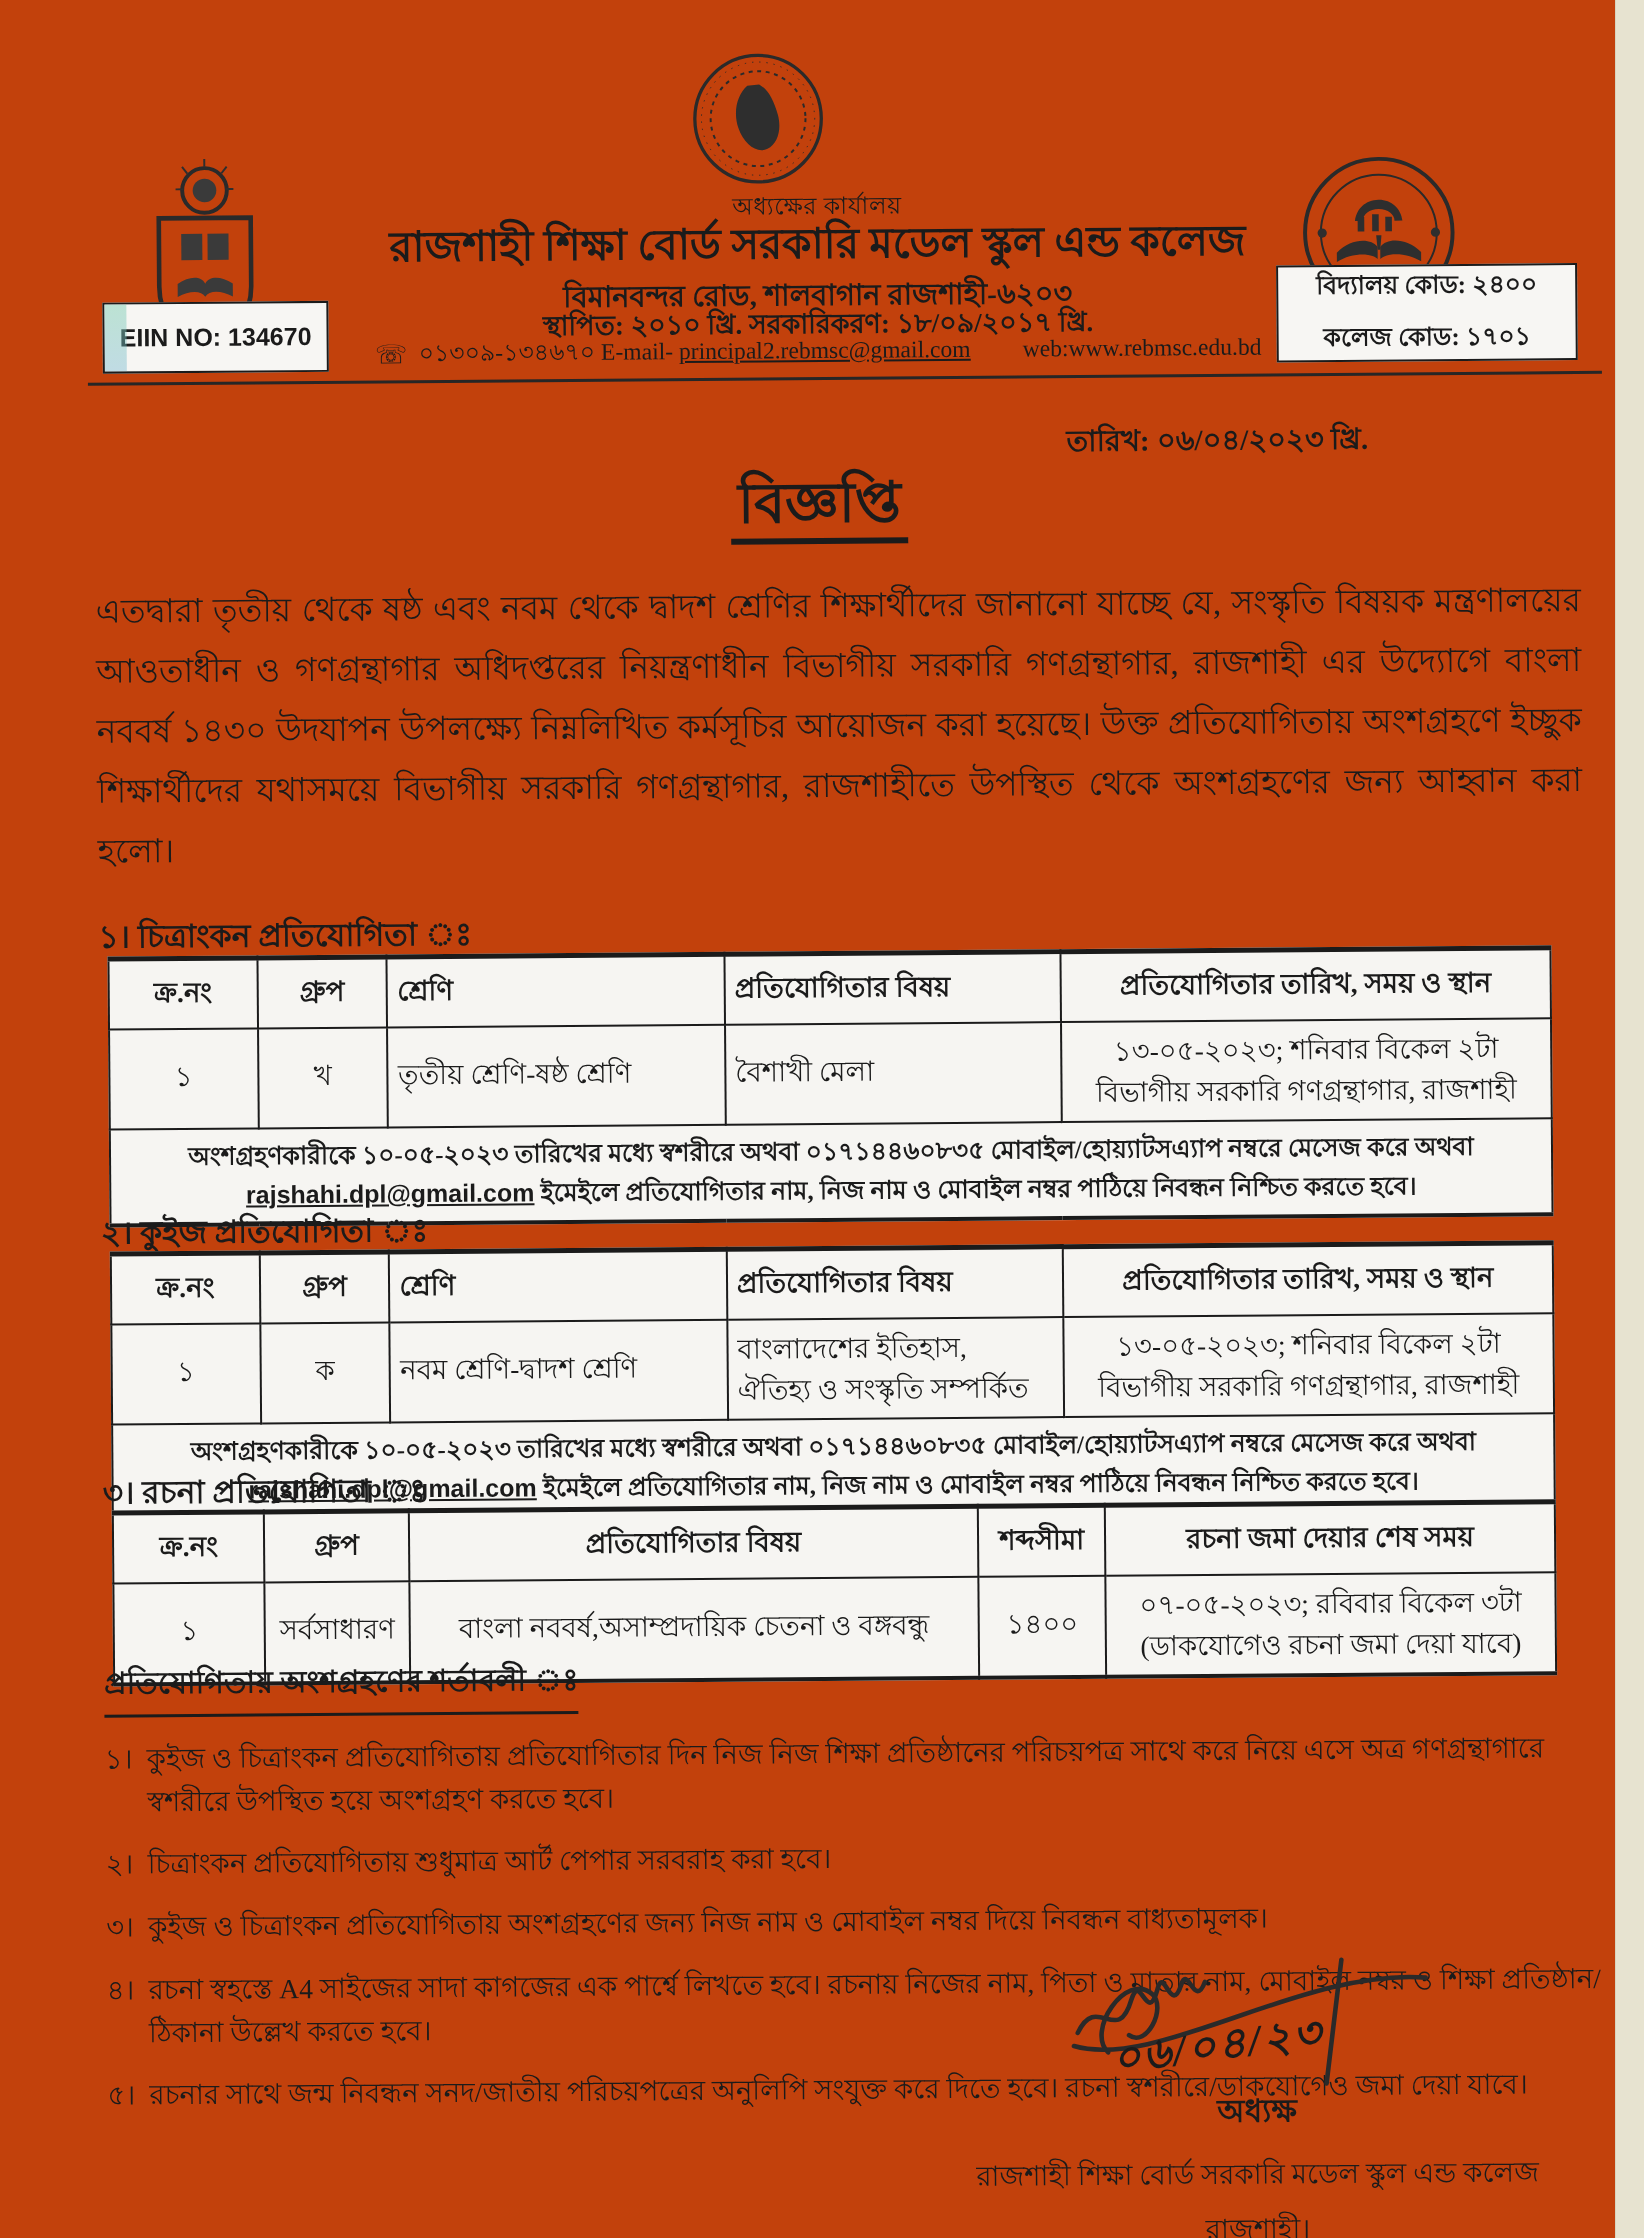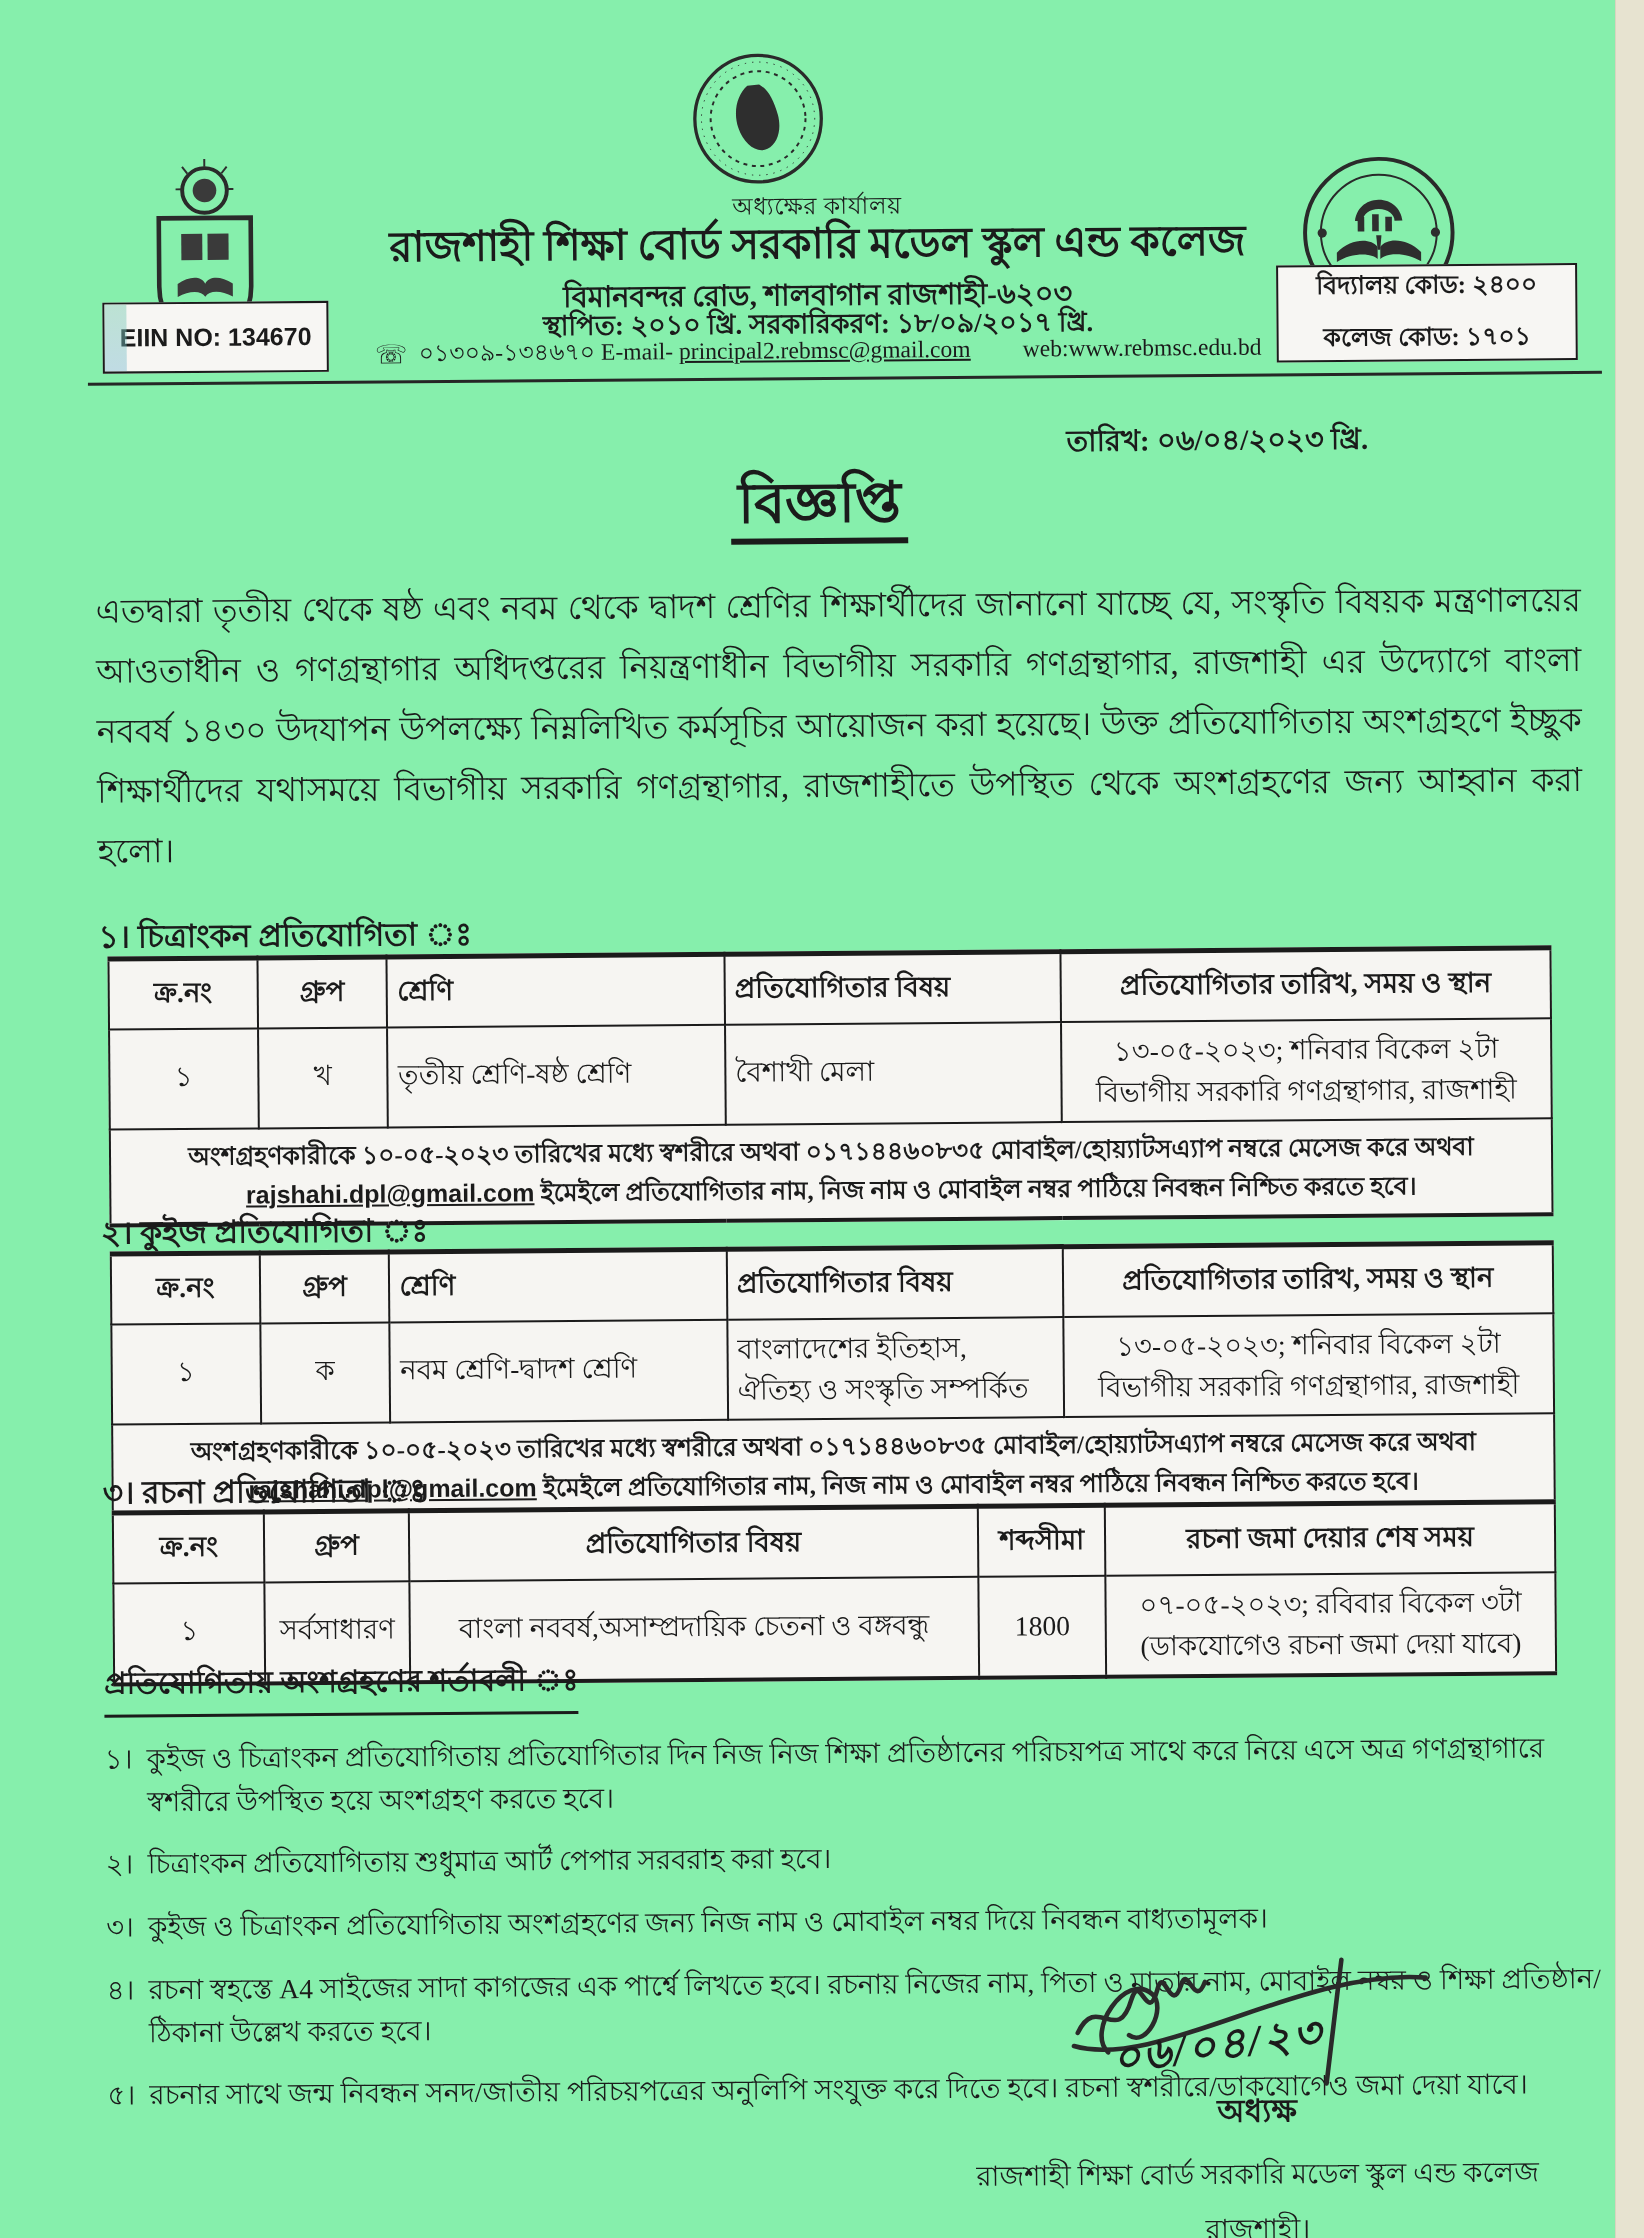--- a/index.html
+++ b/index.html
@@ -2,21 +2,21 @@
 <html lang="bn" style="font-size:10.5px"><head>
 <meta charset="utf-8">
 <style>
   html,body{margin:0;padding:0;}
   body{
     width:1645px;height:2239px;position:relative;overflow:hidden;
     background:#efeee9;
     font-family:"Liberation Serif","DejaVu Serif",serif;
     color:#1b1b1b;
   }
-  .page{position:absolute;inset:0;background:#86efac;}
+  .page{position:absolute;inset:0;background:#c2410c;}
   
   .scan-edge{position:absolute;top:0;right:0;width:29px;height:100%;
     background:#e7e3d0;border-left:0.7px solid #d8d4bf;}
   .content{position:absolute;inset:0;transform:rotate(-0.45deg);transform-origin:50% 40%;}
 
   
   .center-line{position:absolute;left:0;width:1645px;text-align:center;}
   .office{top:188px;font-size:23.6px;letter-spacing:0.7px;}
   .school-name{top:211px;font-size:42px;font-weight:bold;}
   .address{top:272px;font-size:29px;font-weight:bold;}
@@ -255,21 +255,21 @@
         <th class="ac">ক্র.নং</th>
         <th class="ac">গ্রুপ</th>
         <th class="ac">প্রতিযোগিতার বিষয়</th>
         <th class="ac">শব্দসীমা</th>
         <th class="ac">রচনা জমা দেয়ার শেষ সময়</th>
       </tr>
       <tr>
         <td class="ac">১</td>
         <td class="ac">সর্বসাধারণ</td>
         <td class="ac">বাংলা নববর্ষ,অসাম্প্রদায়িক চেতনা ও বঙ্গবন্ধু</td>
-        <td class="ac">1800</td>
+        <td class="ac">১৪০০</td>
         <td class="ac cell-lines">
           <div>০৭-০৫-২০২৩; রবিবার বিকেল ৩টা</div>
           <div>(ডাকযোগেও রচনা জমা দেয়া যাবে)</div>
         </td>
       </tr>
     </tbody>
       </table>
 
     <div class="conditions">
       <span class="cond-heading">প্রতিযোগিতায় অংশগ্রহণের শর্তাবলী ঃ</span>

